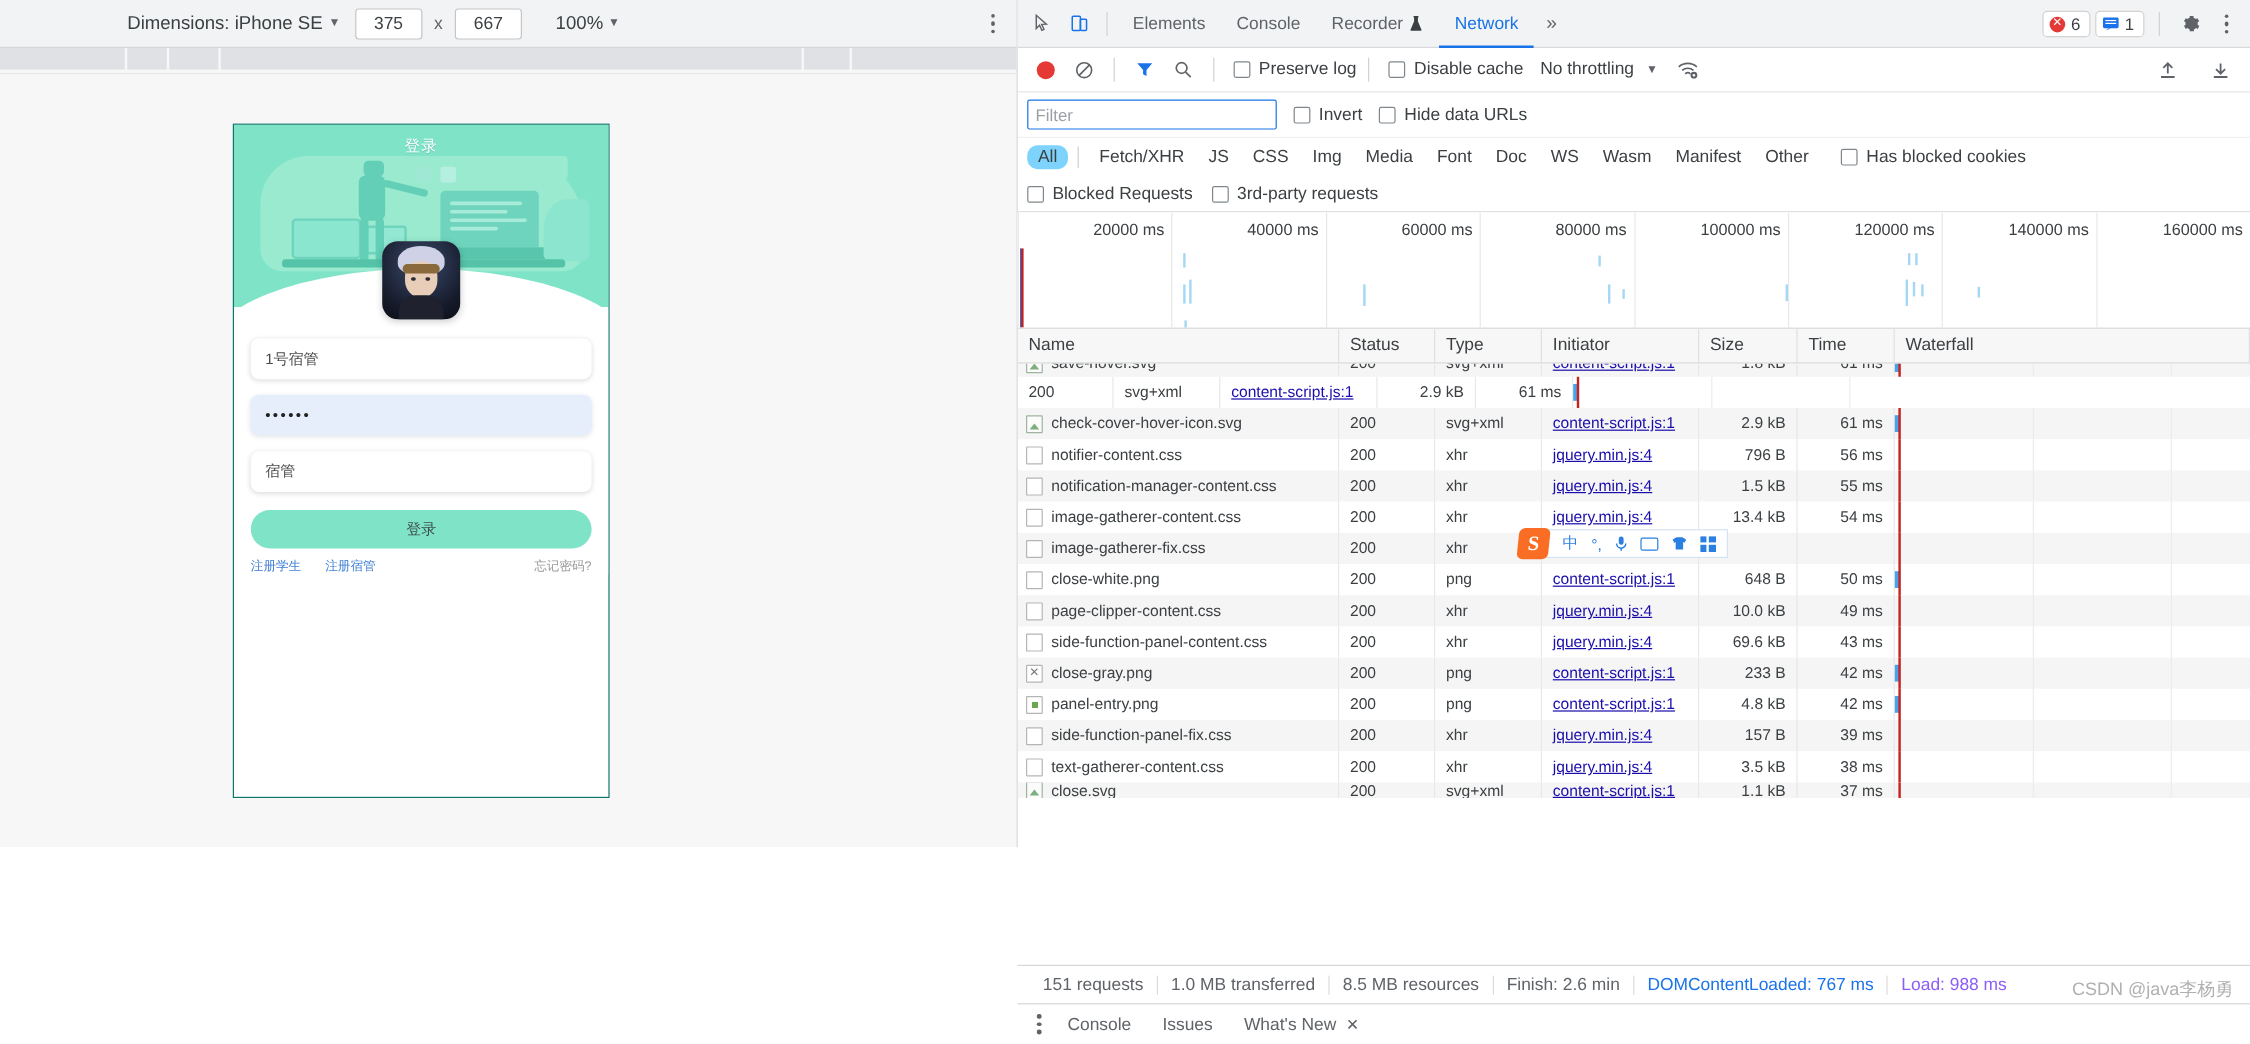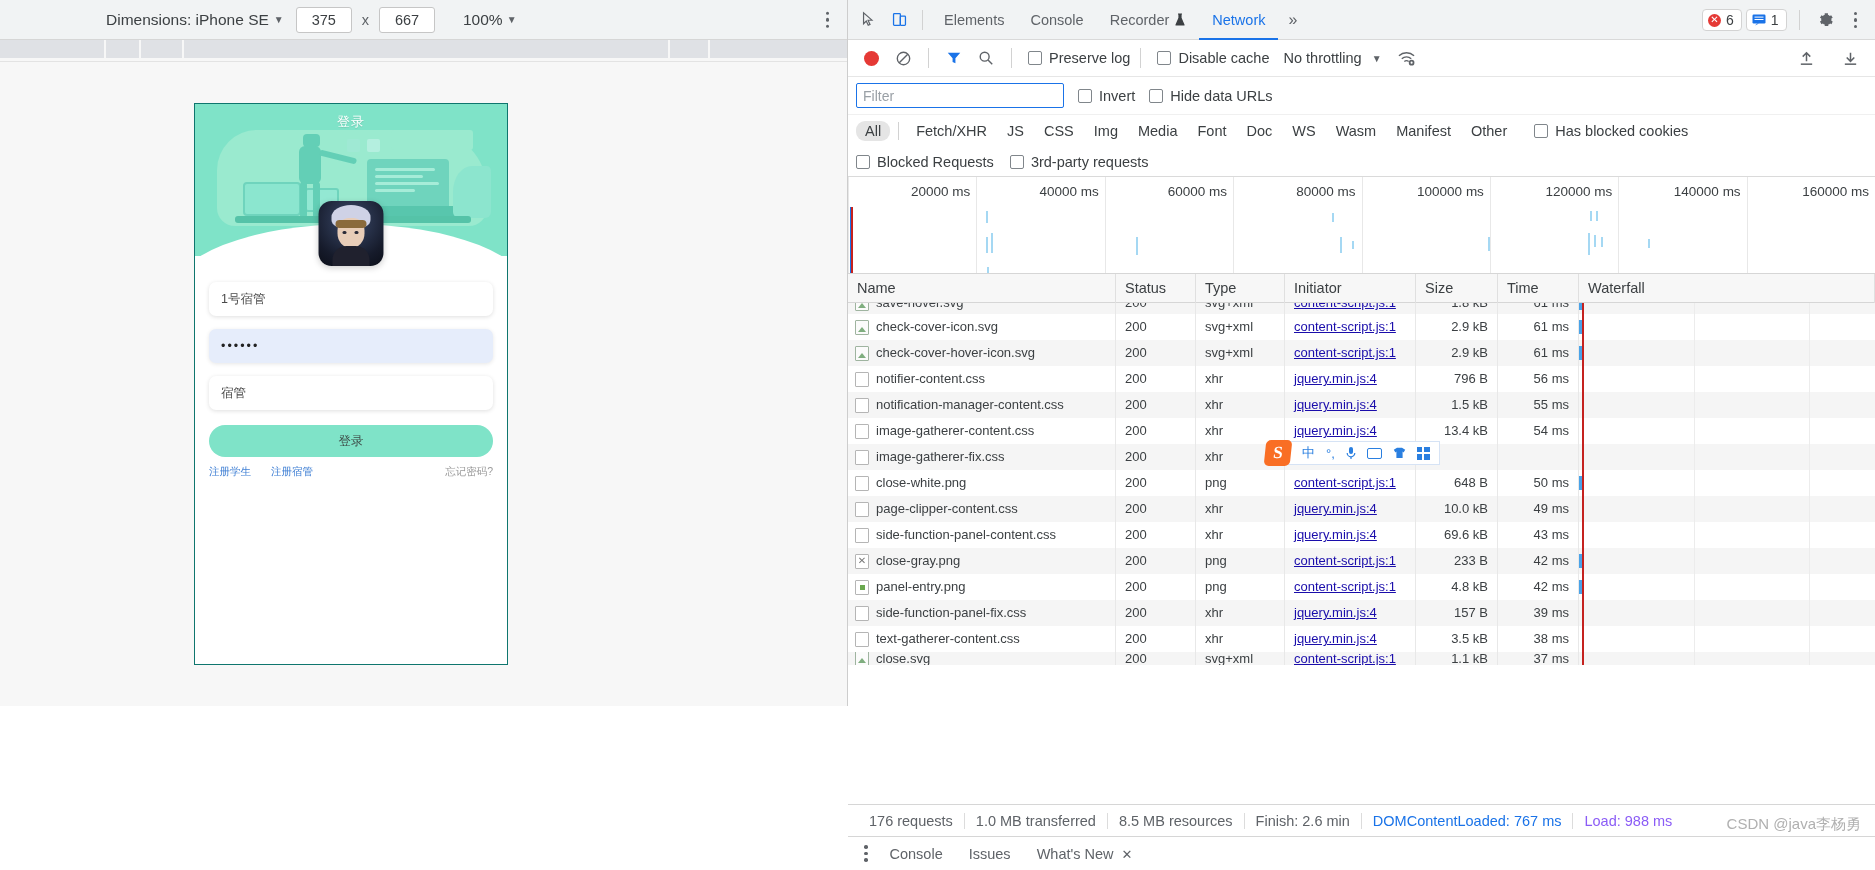--- a/index.html
+++ b/index.html
@@ -211,21 +211,21 @@
     font-family: "Liberation Sans", sans-serif;
   }
   .filter-input::placeholder { color: #9aa0a6; }
 
   #type-row {
     height: 32px; flex: 0 0 32px;
     display: flex; align-items: center; padding: 0 8px; gap: 2px;
     font-size: 14.5px;
   }
   .type-chip { padding: 2px 9px; border-radius: 9px; cursor: pointer; color: #3c4043; white-space:nowrap; }
-  .type-chip.active { background: #e5e5e5; }
+  .type-chip.active { background: #7dd3fc; }
   .type-sep { width:1px; height:18px; background:#d2d2d2; margin: 0 6px; }
 
   #blocked-row {
     height: 30px; flex: 0 0 30px;
     display:flex; align-items:center; padding: 0 8px; gap: 16px;
     border-bottom: 1px solid #dadada;
   }
 
   #overview {
     height: 97px; flex: 0 0 97px;
@@ -661,24 +661,20 @@
           <div class="td num c-time" style="height:26px;margin-top:-13px">61 ms</div>
           <div class="wf-cell" style="height:26px;margin-top:-13px">
             <div class="wf-blk" style="left:0px;top:6px"></div>
               <div class="wf-line" style="left:3px"></div>
             <div class="wf-div" style="left:115px"></div>
               <div class="wf-div" style="left:230px"></div>
           </div>
         </div>
 
         <div class="trow">
-          <div class="td nm c-name">
-              <span class="fic img"></span>
-            <span>check-cover-icon.svg</span>
-            </div>
           <div class="td c-status">200</div>
           <div class="td c-type">svg+xml</div>
           <div class="td c-init"><span class="init-link">content-script.js:1</span></div>
           <div class="td num c-size">2.9 kB</div>
           <div class="td num c-time">61 ms</div>
           <div class="wf-cell">
             <div class="wf-blk"></div>
               <div class="wf-line"></div>
             <div class="wf-div" style="left:115px"></div>
               <div class="wf-div" style="left:230px"></div>
@@ -907,21 +903,21 @@
             <div class="wf-line"></div>
             <div class="wf-div" style="left:115px"></div>
               <div class="wf-div" style="left:230px"></div>
             </div>
         </div>
 
       </div>
     </div>
 
     <div id="status-bar">
-      <span class="sb-item">176 requests</span>
+      <span class="sb-item">151 requests</span>
       <span class="sb-item">1.0 MB transferred</span>
       <span class="sb-item">8.5 MB resources</span>
       <span class="sb-item">Finish: 2.6 min</span>
       <span class="sb-item sb-dcl">DOMContentLoaded: 767 ms</span>
       <span class="sb-item sb-load">Load: 988 ms</span>
     </div>
 
     <div id="drawer">
       <div class="kebab-v">
           <i></i>

